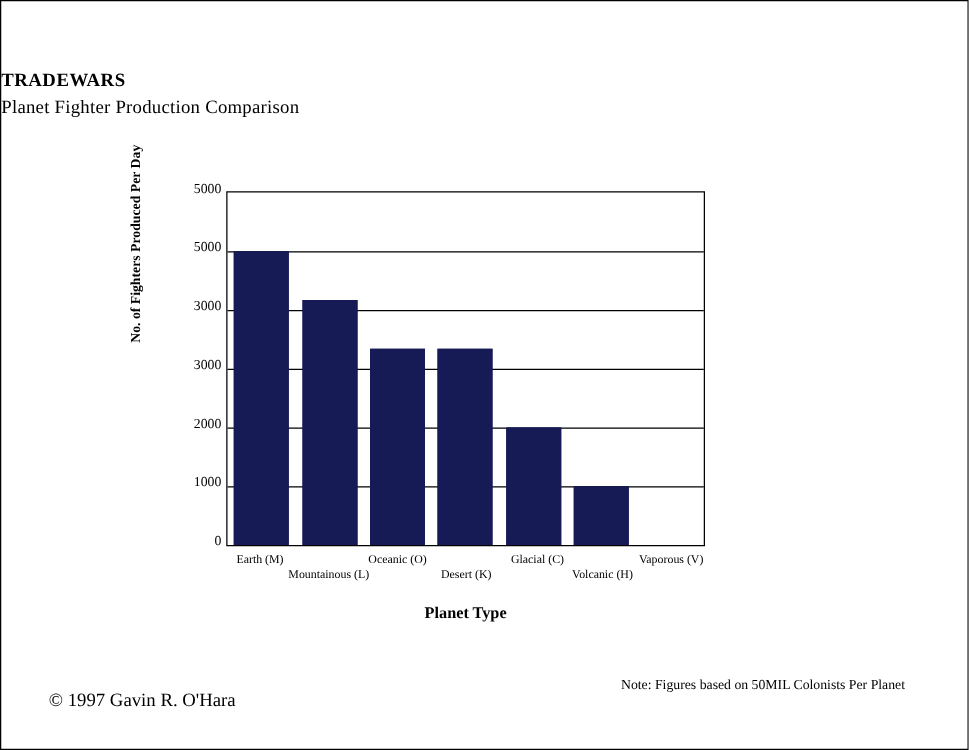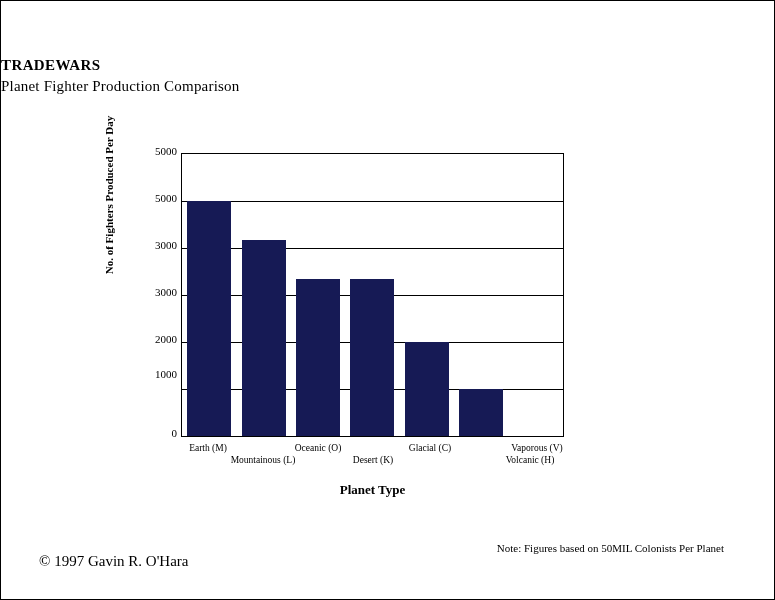--- a/index.html
+++ b/index.html
@@ -193,21 +193,21 @@
   </div>
 
   <div class="yaxis-title">No. of Fighters Produced Per Day</div>
 
   <div class="ylabels">
     <div class="ylabel" style="top:0px;">5000</div>
     <div class="ylabel" style="top:47px;">5000</div>
     <div class="ylabel" style="top:94px;">3000</div>
     <div class="ylabel" style="top:141px;">3000</div>
     <div class="ylabel" style="top:188px;">2000</div>
-    <div class="ylabel" style="top:223px;">1000</div>
+    <div class="ylabel" style="top:235px;">1000</div>
     <div class="ylabel" style="top:282px;">0</div>
   </div>
 
   <div id="plot">
     <div class="gridline" style="top:47px;"></div>
     <div class="gridline" style="top:94px;"></div>
     <div class="gridline" style="top:141px;"></div>
     <div class="gridline" style="top:188px;"></div>
     <div class="gridline" style="top:235px;"></div>
 
@@ -235,21 +235,21 @@
         </div>
     </div>
   </div>
 
   <div class="xlabels">
     <div class="xlabel" style="left:27px;  top:4px;">Earth (M)</div>
     <div class="xlabel" style="left:82px;  top:16px;">Mountainous (L)</div>
     <div class="xlabel" style="left:137px; top:4px;">Oceanic (O)</div>
     <div class="xlabel" style="left:192px; top:16px;">Desert (K)</div>
     <div class="xlabel" style="left:236px; top:4px;padding-left:26px;">Glacial (C)</div>
-    <div class="xlabel" style="left:301px; top:16px;margin-left:48px;">Volcanic (H)</div>
+    <div class="xlabel" style="left:301px; top:16px;">Volcanic (H)</div>
     <div class="xlabel" style="left:356px; top:4px;">Vaporous (V)</div>
   </div>
 
   <div class="xaxis-title">Planet Type</div>
 
 
   <div class="copyright">© 1997  Gavin R. O'Hara</div>
   <div class="note">Note: Figures based on 50MIL Colonists Per Planet</div>
 
 </div>

